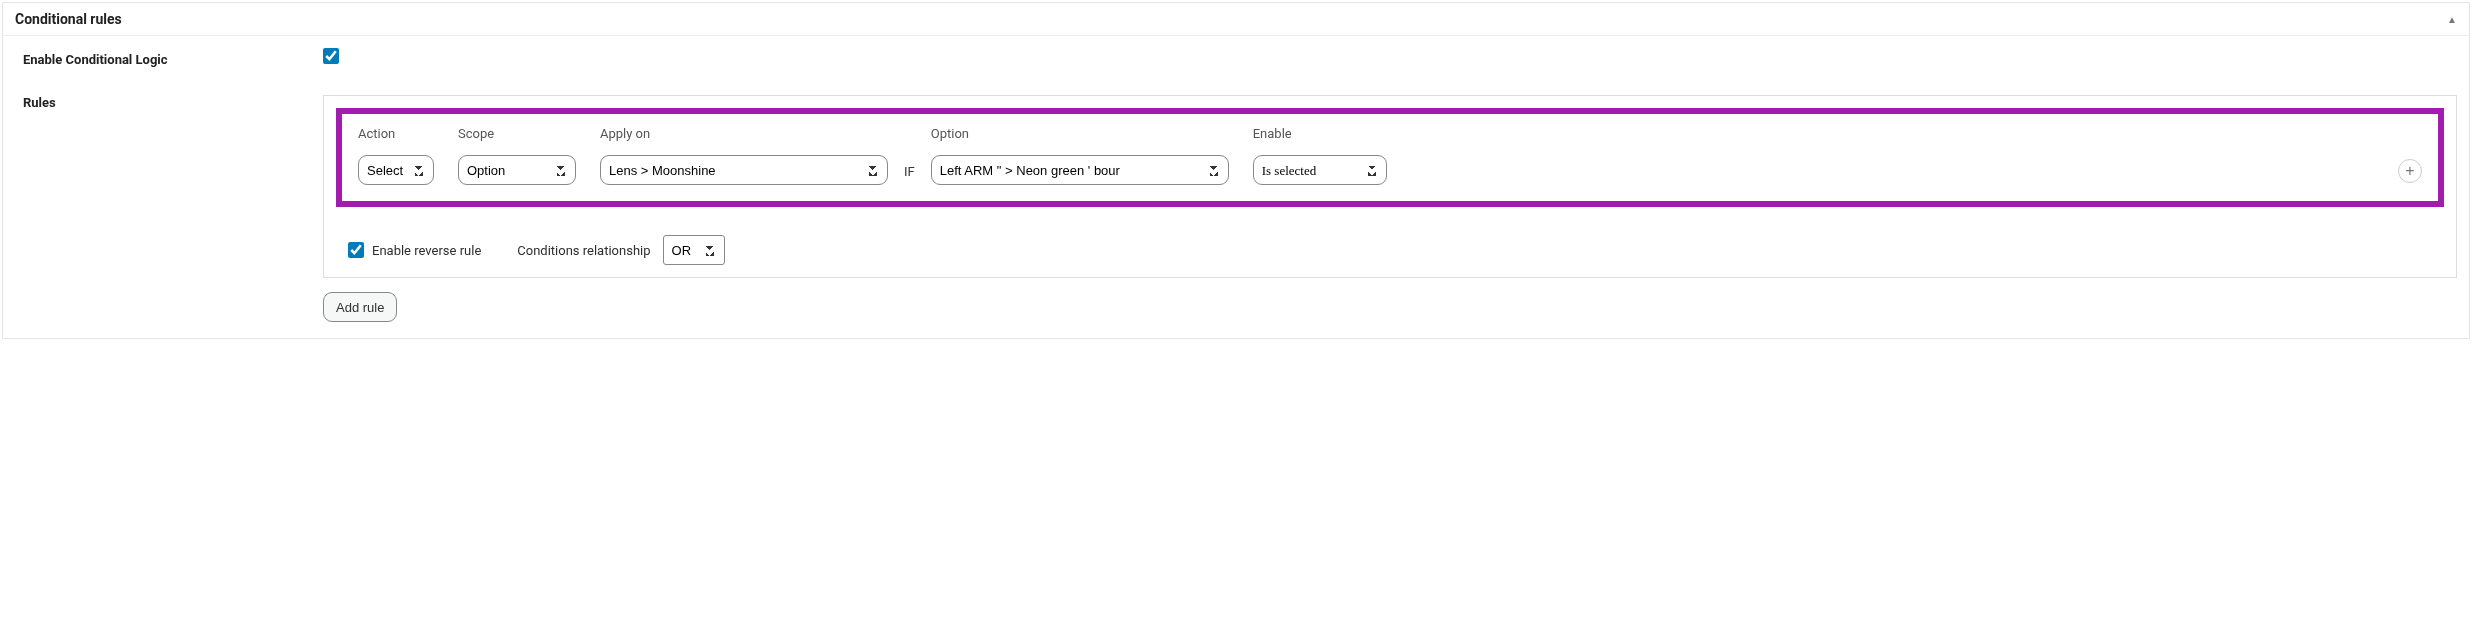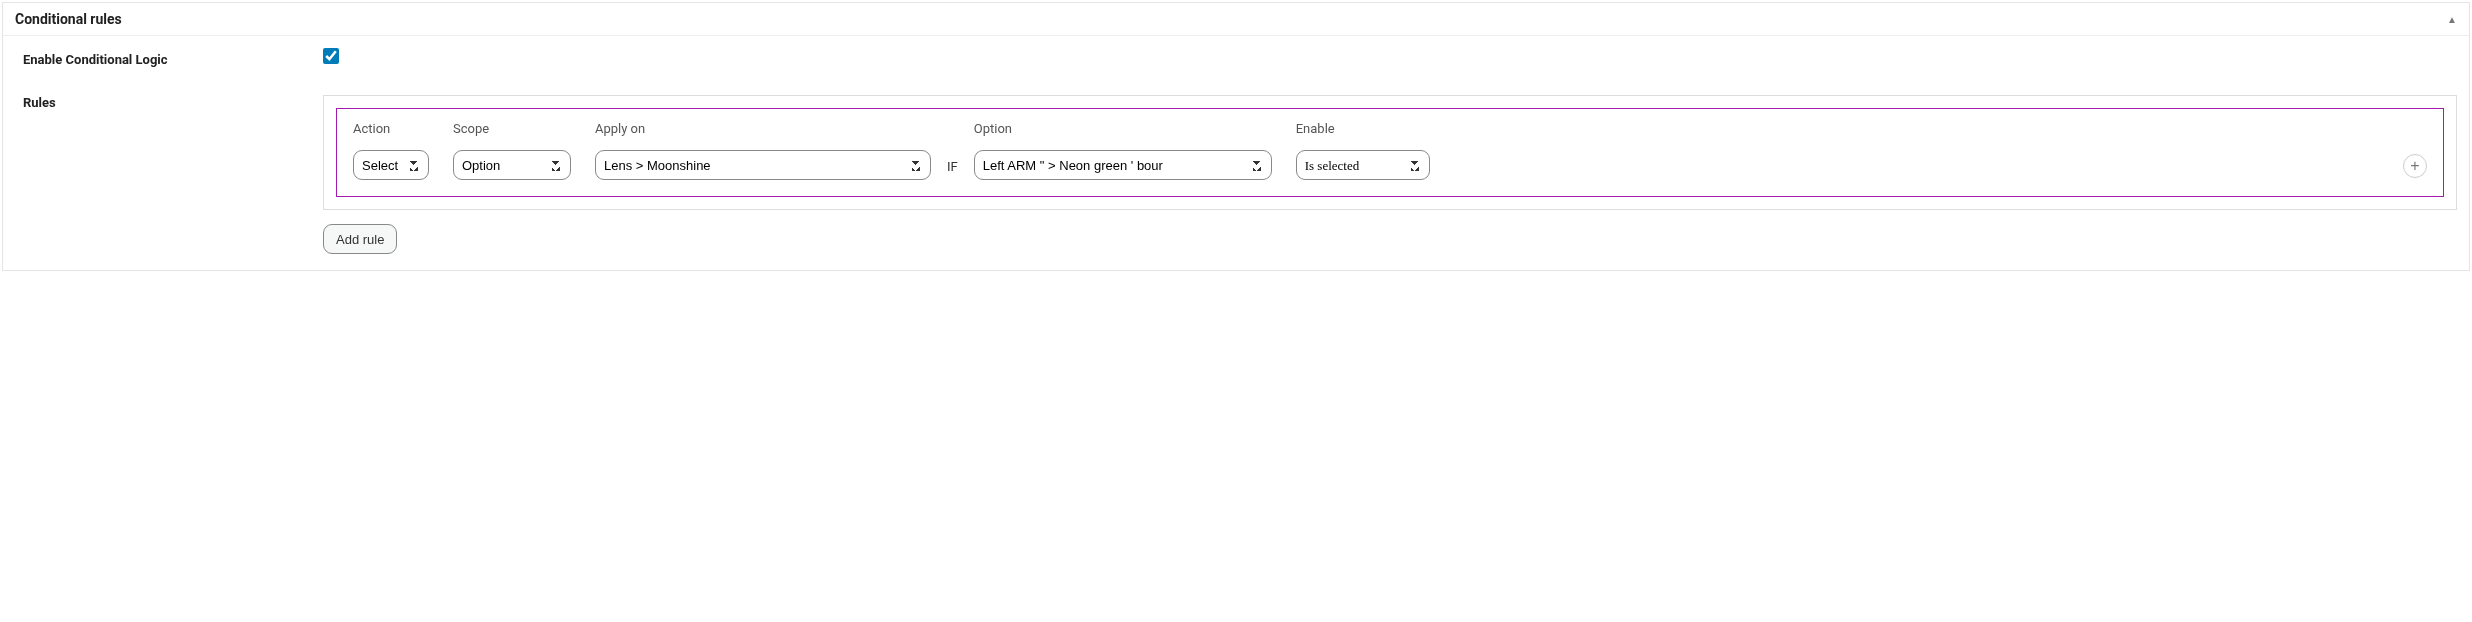--- a/index.html
+++ b/index.html
@@ -55,21 +55,21 @@
       accent-color: #007cba;
       cursor: pointer;
     }
     .rules-container {
       margin-top: 28px;
       border: 1px solid #ddd;
       background: #fff;
       padding: 0;
     }
     .rule-card {
-      border: 1px solid #a21caf;
+      border: 6px solid #a21caf;
       margin: 12px;
       padding: 12px 16px 16px 16px;
       position: relative;
     }
     .rule-grid {
       display: flex;
       align-items: center;
       gap: 24px;
     }
     .rule-field {
@@ -91,21 +91,21 @@
       appearance: none;
       -webkit-appearance: none;
       background-image: linear-gradient(45deg, transparent 50%, #333 50%), linear-gradient(135deg, #333 50%, transparent 50%), linear-gradient(45deg, #333 50%, transparent 50%), linear-gradient(135deg, transparent 50%, #333 50%);
       background-position: calc(100% - 14px) 10px, calc(100% - 10px) 10px, calc(100% - 14px) 16px, calc(100% - 10px) 16px;
       background-size: 4px 4px;
       background-repeat: no-repeat;
       cursor: pointer;
     }
     .w-action { width: 76px; }
     .w-scope  { width: 118px; }
-    .w-apply  { width: 336px; }
+    .w-apply  { width: 288px; }
     .w-option { width: 298px; }
     .w-status { width: 134px; font-family: Liberation Serif, serif; }
     .if-label {
       font-size: 13px;
       color: #333;
       align-self: flex-end;
       padding-bottom: 6px;
       margin-left: -8px;
       margin-right: -8px;
     }
@@ -233,20 +233,32 @@
               </select>
             </div>
 
             <button class="add-condition">
               <span>+</span>
             </button>
 
           </div>
         </div>
 
+        <div class="rule-footer">
+          <label class="reverse-wrap">
+            <input type="checkbox" class="checkbox" checked="" style="">
+            <span>Enable reverse rule</span>
+          </label>
+          <div class="relationship-wrap">
+            <span>Conditions relationship</span>
+            <select>
+              <option>OR</option>
+            </select>
+          </div>
+        </div>
 
       </div>
 
       <button class="add-rule-btn">Add rule</button>
 
     </div>
   </div>
 </div>
 
 </body></html>

